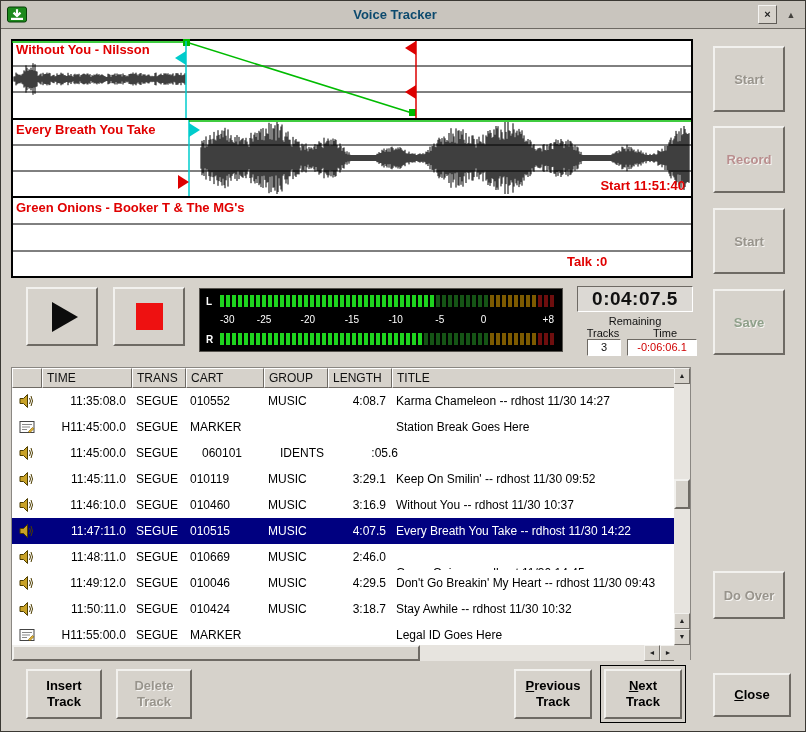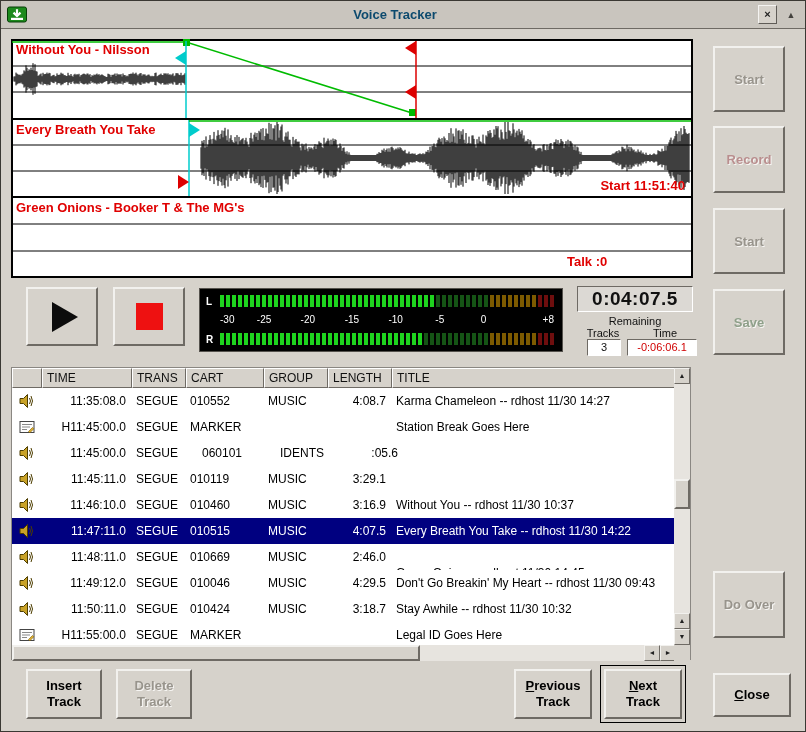--- a/index.html
+++ b/index.html
@@ -381,20 +381,21 @@
               <polygon points="1,5.5 4.5,5.5 8.5,1.5 8.5,14.5 4.5,10.5 1,10.5" fill="#c9a227" stroke="#4d3d00"></polygon>
               <path d="M10.5,5 Q12.5,8 10.5,11" stroke="#4d3d00" fill="none"></path>
               <path d="M12,3 Q15,8 12,13" stroke="#4d3d00" fill="none"></path>
             </svg>
           </div>
           <div class="cell r" style="width: 90px;">11:45:11.0</div>
           <div class="cell l" style="width: 54px;">SEGUE</div>
           <div class="cell l" style="width: 78px;">010119</div>
           <div class="cell l" style="width: 64px;">MUSIC</div>
           <div class="cell r" style="width: 64px;">3:29.1</div>
+          <div class="cell l" style="width: 284px;">Keep On Smilin' -- rdhost 11/30 09:52</div>
         </div>
         <div class="lrow">
           <div class="cell c" style="width: 30px;">
             <svg width="16" height="16" viewBox="0 0 16 16">
               <polygon points="1,5.5 4.5,5.5 8.5,1.5 8.5,14.5 4.5,10.5 1,10.5" fill="#c9a227" stroke="#4d3d00"></polygon>
               <path d="M10.5,5 Q12.5,8 10.5,11" stroke="#4d3d00" fill="none"></path>
               <path d="M12,3 Q15,8 12,13" stroke="#4d3d00" fill="none"></path>
             </svg>
           </div>
           <div class="cell r" style="width: 90px;">11:46:10.0</div>
@@ -501,21 +502,21 @@
     </div>
     <div class="sidebtn btn3d tone-red" style="top: 125px; height: 67px;">
       <div>Record</div>
     </div>
     <div class="sidebtn btn3d dis" style="top: 207px; height: 66px;">
       <div>Start</div>
     </div>
     <div class="sidebtn btn3d tone-green" style="top: 288px; height: 66px;">
       <div>Save</div>
     </div>
-    <div class="sidebtn btn3d dis" style="top: 570px; height: 67px; text-align: right;">
+    <div class="sidebtn btn3d dis" style="top: 570px; height: 48px; text-align: right;">
       <div>Do Over</div>
     </div>
     <div class="bbtn btn3d" style="left: 25px; top: 668px; width: 76px; height: 50px;">
       <div>Insert</div>
       <div>Track</div>
     </div>
     <div class="bbtn btn3d dis" style="left: 115px; top: 668px; width: 76px; height: 50px;">
       <div>Delete</div>
       <div>Track</div>
     </div>

